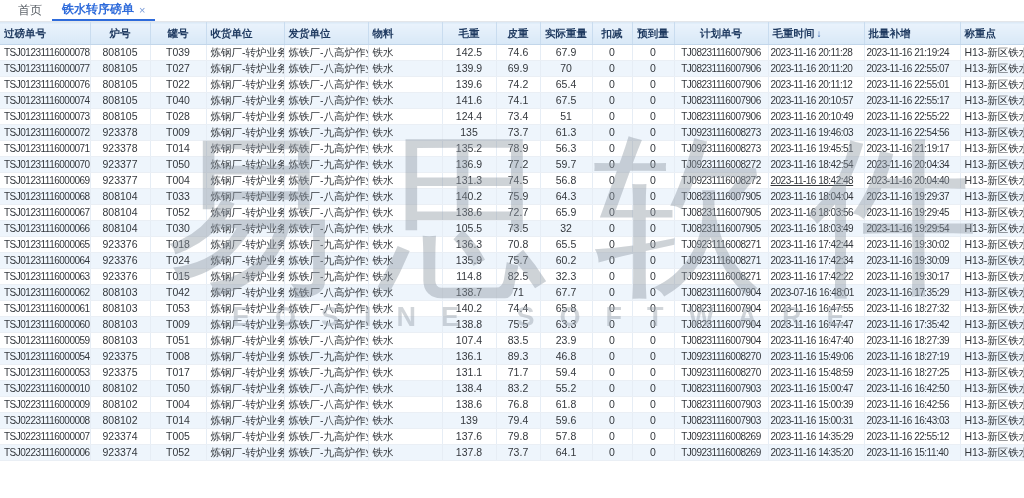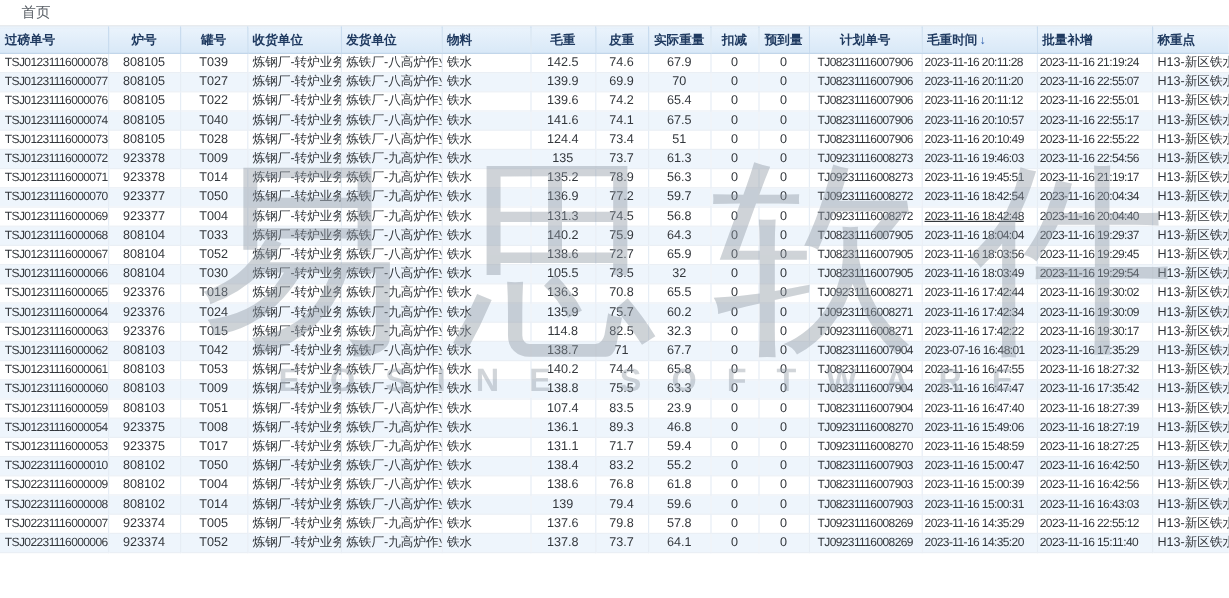--- a/index.html
+++ b/index.html
@@ -61,20 +61,24 @@
     letter-spacing:25px; color:#9aa3ad; opacity:0.45; white-space:nowrap; }
 </style>
 </head>
 <body>
 
 <div class="app">
 
   <div class="tabbar">
     <div class="tab">
       <span>首页</span>
+    </div>
+    <div class="tab active">
+      <span>铁水转序磅单</span>
+      <span class="close">×</span>
     </div>
   </div>
 
 
 
   <div class="grid-wrap">
     <table>
       <colgroup id="grid-cols">
           <col style="width: 90px;">
           <col style="width: 60px;">

